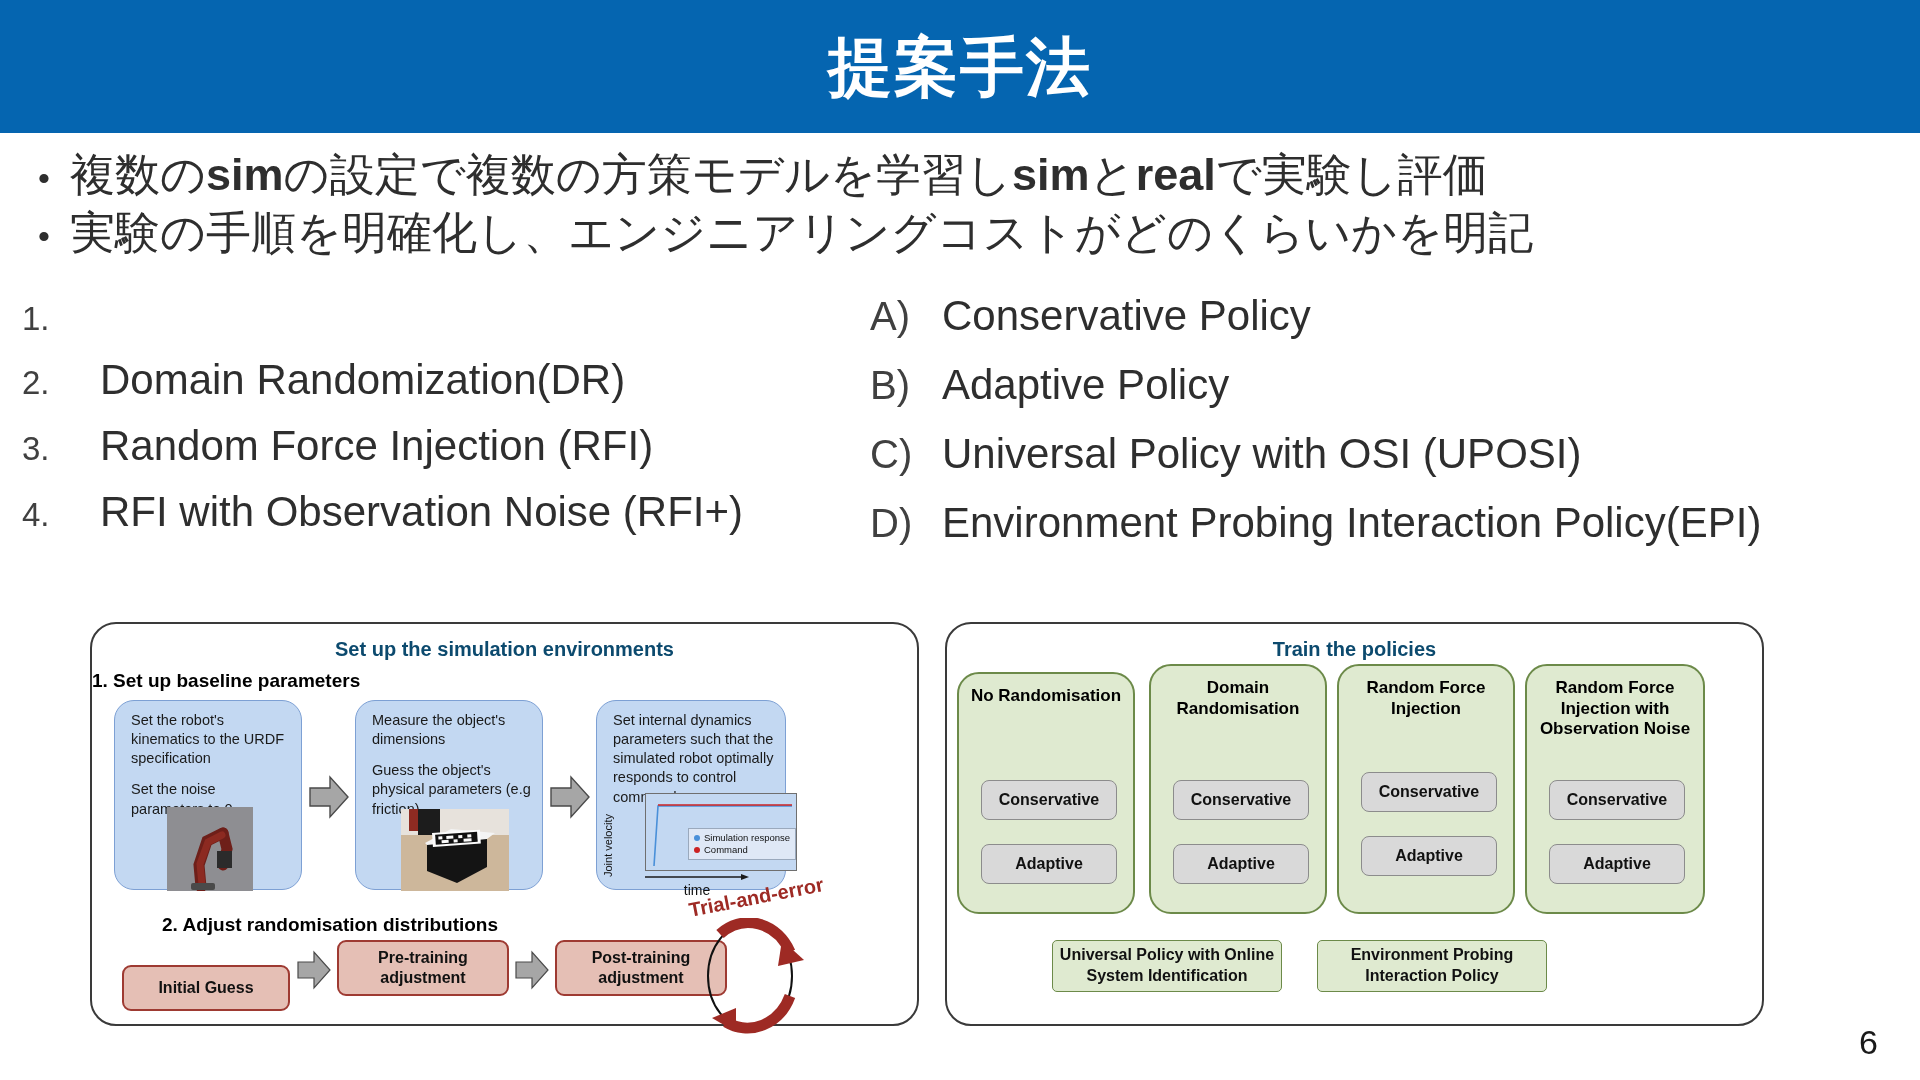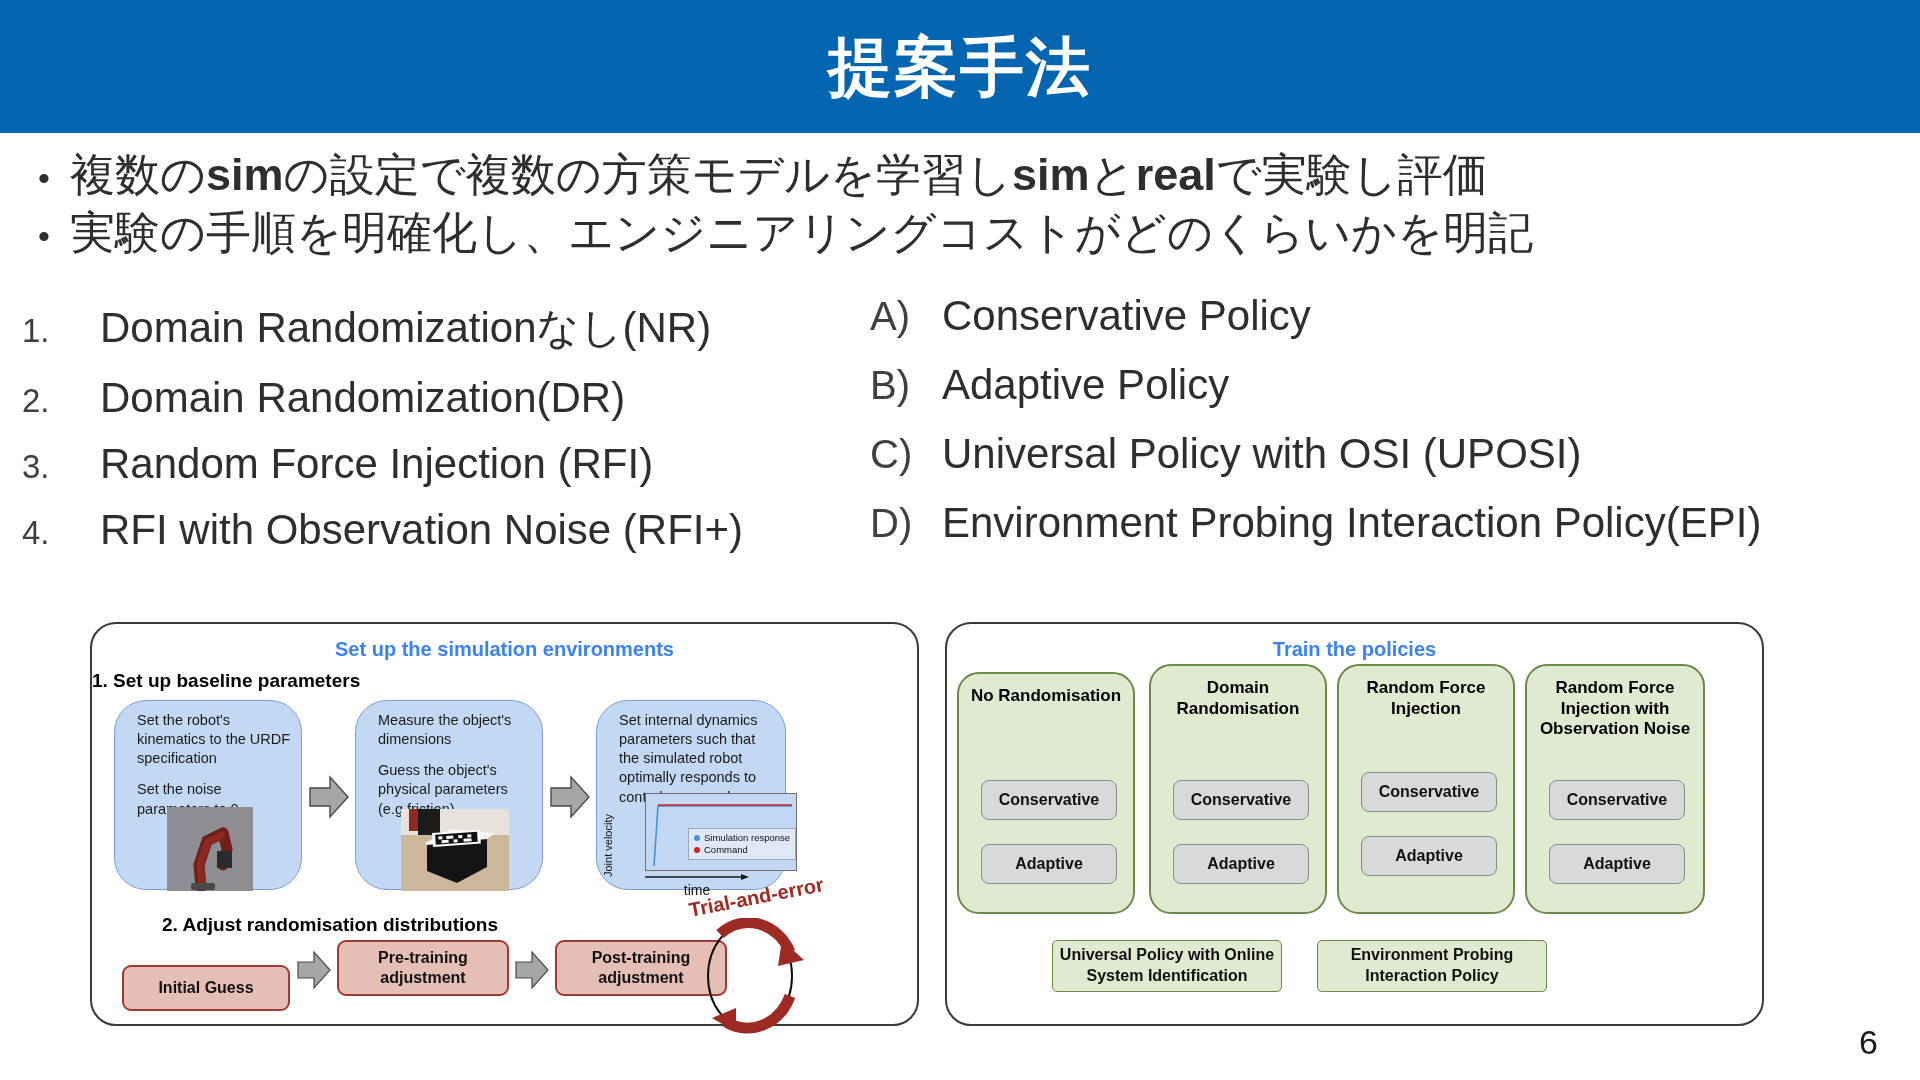--- a/index.html
+++ b/index.html
@@ -79,35 +79,35 @@
     border: 2px solid #3a3a3a;
     border-radius: 26px;
     background: #ffffff;
   }
   #panel-left  { left: 0px;   top: 22px; width: 825px;  height: 400px; }
   #panel-right { left: 855px; top: 22px; width: 815px;  height: 400px; }
 
   .panel-title {
     position: absolute; left: 0; width: 100%;
     text-align: center; font-weight: bold;
-    font-size: 20px; color: #3b82f6;
+    font-size: 20px; color: #0c4a6e;
   }
   .sub-title {
     position: absolute; text-align: left;
     font-weight: bold; font-size: 19px; color: #000;
   }
 
   
   .blue-box {
     position: absolute;
     background: #c3d8f2;
     border: 1.6px solid #7da0d4;
-    border-radius: 32px;
-    box-sizing: border-box;
-    padding: 10px 9px 0 22px;
+    border-radius: 20px;
+    box-sizing: border-box;
+    padding: 10px 9px 0 16px;
     font-size: 14.5px;
     line-height: 1.32;
     color: #1a1a1a;
   }
   .blue-box p { margin: 0 0 12px 0; }
 
   
   .block-arrow {
     position: absolute;
     width: 42px; height: 46px;
@@ -229,21 +229,20 @@
     </div>
     <div class="bullet-row">
       <span class="bullet-dot">•</span>
       <span class="bullet-text">実験の手順を明確化し、エンジニアリングコストがどのくらいかを明記</span>
     </div>
   </div>
 
   <div id="list-left">
     <div class="li-row">
       <span class="li-marker">1.</span>
-      <span class="li-label">Domain Randomizationなし(NR)</span>
     </div>
     <div class="li-row">
       <span class="li-marker">2.</span>
       <span class="li-label">Domain Randomization(DR)</span>
     </div>
     <div class="li-row">
       <span class="li-marker">3.</span>
       <span class="li-label">Random Force Injection (RFI)</span>
     </div>
     <div class="li-row">

